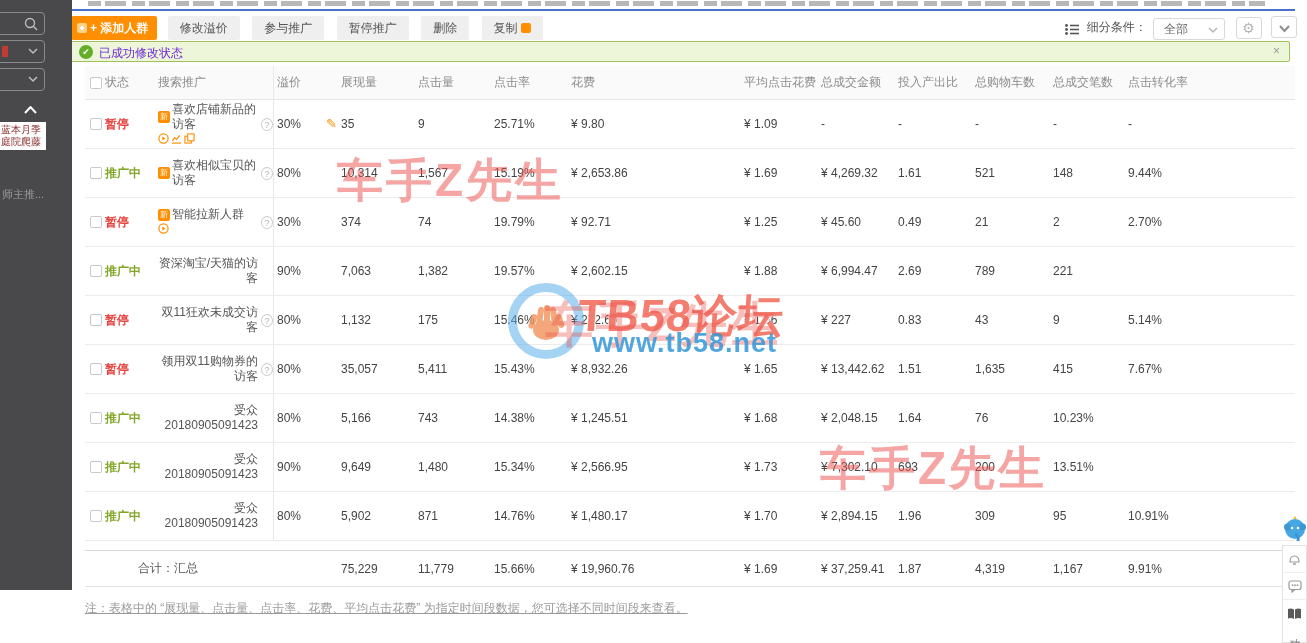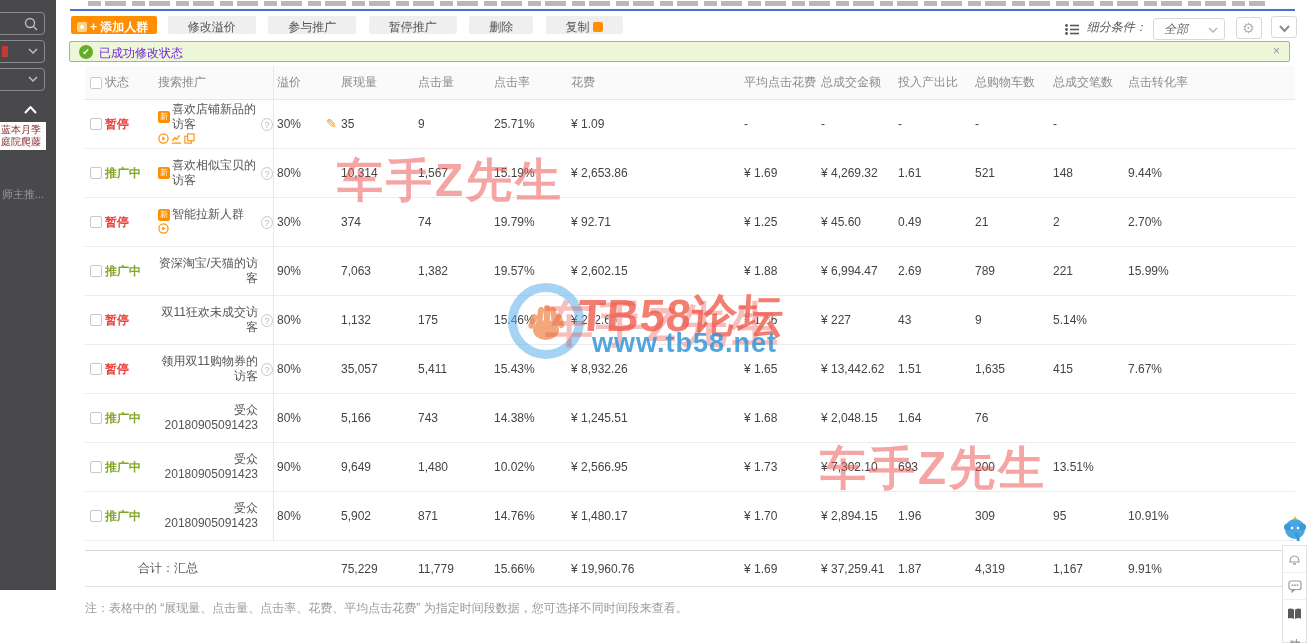--- a/index.html
+++ b/index.html
@@ -1,21 +1,21 @@
 <!DOCTYPE html>
 <html><head>
 <meta charset="utf-8">
 <style>
   * { margin:0; padding:0; box-sizing:border-box; }
   html,body { width:1307px; height:643px; overflow:hidden; background:#fff;
     font-family:"Liberation Sans","DejaVu Sans",sans-serif; }
   .page { position:relative; width:1307px; height:643px; background:#fff; }
 
   
-  .sidebar { position:absolute; left:0; top:0; width:56px; height:590px; background:#49494b; z-index:3; }
+  .sidebar { position:absolute; left:0; top:0; width:72px; height:590px; background:#49494b; z-index:3; }
   .sb-search { position:absolute; left:-48px; top:12px; width:93px; height:23px;
     border:1px solid #8b8b8d; border-radius:4px; }
   .sb-search svg { position:absolute; right:6px; top:4px; }
   .sb-select { position:absolute; left:-48px; width:93px; height:23px;
     border:1px solid #8b8b8d; border-radius:4px; }
   .sb-select svg { position:absolute; right:6px; top:7px; }
   .s1 { top:40px; } .s2 { top:68px; }
   .sliver { position:absolute; left:49px; top:5px; width:6px; height:11px; background:#c33b35; }
   .sb-collapse { position:absolute; left:24px; top:100px; cursor:pointer; }
   .sb-selected { position:absolute; left:0; top:122px; width:46px; padding:2px 1px;
@@ -23,29 +23,29 @@
   .sb-muted { position:absolute; left:2px; top:187px; color:#9b9b9d; font-size:11px; }
 
   
   .top-clip { position:absolute; left:70px; top:0; width:1225px; height:11px;
     border-bottom:2px solid #4a70d0; overflow:hidden; }
   .smudge { position:absolute; left:18px; top:1px; right:30px; height:5px; opacity:.7;
     background:repeating-linear-gradient(90deg,#9a9a9a 0 13px,transparent 13px 17px,#9a9a9a 17px 38px,transparent 38px 44px); }
 
   
   .toolbar { position:absolute; left:71px; top:16px; right:10px; height:23px; }
-  .btn { display:inline-block; height:18px; line-height:22px; font-size:12px; border:none;
+  .btn { display:inline-block; height:24px; line-height:22px; font-size:12px; border:none;
     border-radius:2px; cursor:pointer; vertical-align:top; font-family:inherit; }
   .btn-orange { background:#ff8e00; color:#fff; padding:0 9px 0 6px; margin-right:6px; font-weight:bold; }
   .mini-stamp { display:inline-block; width:10px; height:10px; margin-right:3px; border-radius:2px;
     background:radial-gradient(circle at 50% 50%, #fff 0 2px, #ffd28a 2px 5px); vertical-align:-1px; }
-  .btn-gray { background:#efefef; color:#555; padding:0 20px; margin-right:8px; }
+  .btn-gray { background:#efefef; color:#555; padding:0 12px; margin-right:8px; }
   .copy-stamp { display:inline-block; width:10px; height:10px; margin-left:3px; border-radius:2px;
     background:#ff8e00; vertical-align:-1px; }
-  .tb-right { position:absolute; right:0; top:0; height:23px; white-space:nowrap;font-style:italic; }
+  .tb-right { position:absolute; right:0; top:0; height:23px; white-space:nowrap; }
   .tb-right .lbl { font-size:12px; color:#555; vertical-align:top; line-height:22px; }
   .list-ic { vertical-align:-3px; margin-right:3px; }
   .sel { display:inline-block; width:72px; height:22px; border:1px solid #d9d9d9; border-radius:3px;
     font-size:12px; color:#666; line-height:20px; padding-left:10px; position:relative; margin:0 6px 0 2px; cursor:pointer; }
   .sel svg { position:absolute; right:6px; top:8px; }
   .sq-btn { display:inline-block; width:26px; height:22px; border:1px solid #d9d9d9; border-radius:3px;
     text-align:center; cursor:pointer; background:#fff; position:relative; }
   .sq-btn.gear { color:#b5b5b5; font-size:14px; line-height:20px; margin-right:5px; }
   .sq-btn.chev svg { margin-top:8px; }
 
@@ -79,21 +79,21 @@
   .nm { color:#555; line-height:15px; width:90px; cursor:pointer; }
   .nm.full { width:100px;text-align:right; }
   .irow { display:flex; gap:2px; margin-top:1px; margin-left:0; }
   .c-help { padding-left:0; border-right:1px solid #e8e8e8; }
   .qico { width:13px; height:13px; border:1px solid #cccccc; border-radius:50%; color:#b5b5b5;
     font-size:9px; line-height:12px; text-align:center; cursor:pointer; background:#fff; }
   .c-val { position:relative; }
   .pencil { position:absolute; left:52px; top:16px; color:#ff8e00; font-size:13px; cursor:pointer; }
   .tsum { margin-top:9px; height:37px; border-top:1px solid #d8d8d8; border-bottom:1px solid #e2e2e2;text-align:center; }
   .sum-label { grid-column:1 / 6; justify-content:center; color:#555; padding-right:90px; }
-  .note { position:absolute; left:85px; top:600px; font-size:12px; color:#9a9a9a; }
+  .note { position:absolute; left:85px; top:600px; font-size:12px; color:#9a9a9a;text-decoration:underline; }
 
   
   .wm { position:absolute; z-index:6; pointer-events:none; font-weight:bold; white-space:nowrap; }
   .wm-red { font-size:46px; color:rgba(234,83,80,.52); letter-spacing:3px; }
   .wm1 { left:337px; top:150px; }
   .wm2 { left:545px; top:293px; color:rgba(234,83,80,.38); font-size:48px; }
   .wm3 { left:820px; top:438px; }
   .logo-ring { left:508px; top:283px; width:76px; height:76px; border:9px solid rgba(90,175,235,.55);
     border-radius:50%; }
   .logo-hand { left:522px; top:297px; }
@@ -254,20 +254,21 @@
           <div class="cell c-help">
             <span class="qico">?</span>
           </div>
           <div class="cell c-val">
             <span>30%</span>
             <span class="pencil">✎</span>
           </div>
           <div class="cell c-val">35</div>
           <div class="cell c-val">9</div>
           <div class="cell c-val">25.71%</div>
+          <div class="cell c-val">¥ 9.80</div>
           <div class="cell c-val">¥ 1.09</div>
           <div class="cell c-val">-</div>
           <div class="cell c-val">-</div>
           <div class="cell c-val">-</div>
           <div class="cell c-val">-</div>
           <div class="cell c-val">-</div>
         </div>
         <div class="trow brow">
           <div class="cell c-cb">
             <span class="cb"></span>
@@ -358,21 +359,20 @@
           </div>
           <div class="cell c-val">7,063</div>
           <div class="cell c-val">1,382</div>
           <div class="cell c-val">19.57%</div>
           <div class="cell c-val">¥ 2,602.15</div>
           <div class="cell c-val">¥ 1.88</div>
           <div class="cell c-val">¥ 6,994.47</div>
           <div class="cell c-val">2.69</div>
           <div class="cell c-val">789</div>
           <div class="cell c-val">221</div>
-          <div class="cell c-val">15.99%</div>
         </div>
         <div class="trow brow">
           <div class="cell c-cb">
             <span class="cb"></span>
           </div>
           <div class="cell c-st">
             <span class="status paused">暂停</span>
           </div>
           <div class="cell c-name">
             <div class="nwrap">
@@ -386,20 +386,21 @@
           </div>
           <div class="cell c-val">
             <span>80%</span>
           </div>
           <div class="cell c-val">1,132</div>
           <div class="cell c-val">175</div>
           <div class="cell c-val">15.46%</div>
           <div class="cell c-val">¥ 272.69</div>
           <div class="cell c-val">¥ 1.56</div>
           <div class="cell c-val">¥ 227</div>
+          <div class="cell c-val">0.83</div>
           <div class="cell c-val">43</div>
           <div class="cell c-val">9</div>
           <div class="cell c-val">5.14%</div>
         </div>
         <div class="trow brow">
           <div class="cell c-cb">
             <span class="cb"></span>
           </div>
           <div class="cell c-st">
             <span class="status paused">暂停</span>
@@ -447,20 +448,21 @@
             <span>80%</span>
           </div>
           <div class="cell c-val">5,166</div>
           <div class="cell c-val">743</div>
           <div class="cell c-val">14.38%</div>
           <div class="cell c-val">¥ 1,245.51</div>
           <div class="cell c-val">¥ 1.68</div>
           <div class="cell c-val">¥ 2,048.15</div>
           <div class="cell c-val">1.64</div>
           <div class="cell c-val">76</div>
+          <div class="cell c-val">10.23%</div>
         </div>
         <div class="trow brow">
           <div class="cell c-cb">
             <span class="cb"></span>
           </div>
           <div class="cell c-st">
             <span class="status active">推广中</span>
           </div>
           <div class="cell c-name">
             <div class="nwrap">
@@ -468,21 +470,21 @@
                 <span class="nm full">受众20180905091423</span>
               </div>
             </div>
           </div>
           <div class="cell c-help"></div>
           <div class="cell c-val">
             <span>90%</span>
           </div>
           <div class="cell c-val">9,649</div>
           <div class="cell c-val">1,480</div>
-          <div class="cell c-val">10.02%</div>
+          <div class="cell c-val">15.34%</div>
           <div class="cell c-val">¥ 2,566.95</div>
           <div class="cell c-val">¥ 1.73</div>
           <div class="cell c-val">¥ 7,302.10</div>
           <div class="cell c-val">693</div>
           <div class="cell c-val">200</div>
           <div class="cell c-val">13.51%</div>
         </div>
         <div class="trow brow">
           <div class="cell c-cb">
             <span class="cb"></span>

